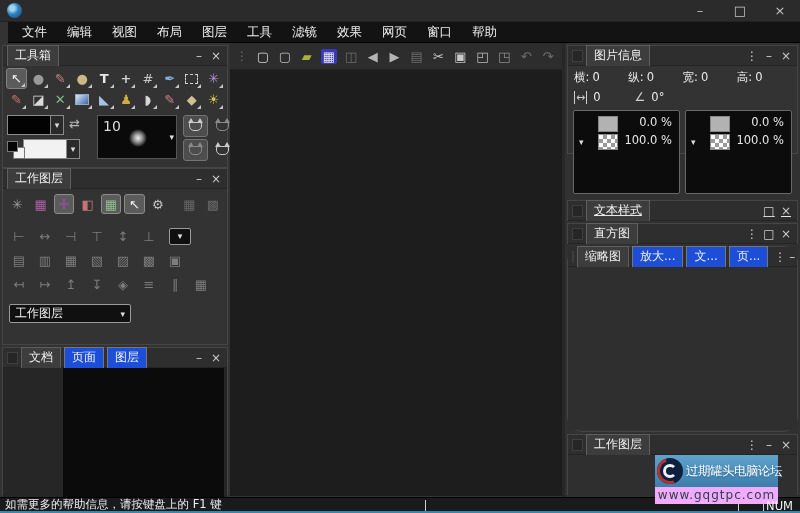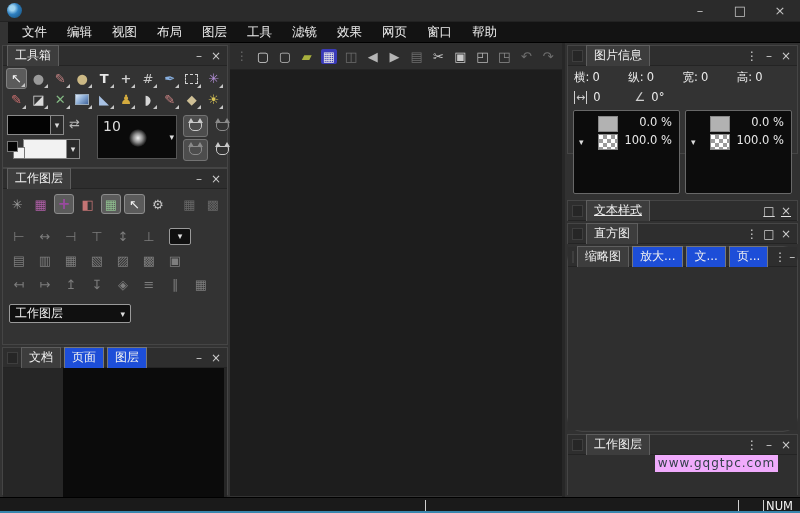--- a/index.html
+++ b/index.html
@@ -458,21 +458,26 @@
         <span class="pbtn">⋮</span>
         <span class="pbtn">–</span>
         <span class="pbtn">×</span>
       </div>
       <div class="wl-content"></div>
     </div>
   </div>
 </div>
 
 <div class="statusbar">
+  <span class="status-help">如需更多的帮助信息，请按键盘上的 F1 键</span>
   <span class="status-sep sep1"></span>
   <span class="status-sep sep2"></span>
   <span class="status-sep sep3"></span>
   <span class="status-num">NUM</span>
 </div>
 
 <div class="watermark">
+  <div class="wm-top">
+    <span class="wm-logo"></span>
+    <span class="wm-title">过期罐头电脑论坛</span>
+  </div>
   <div class="wm-bottom">www.gqgtpc.com</div>
 </div>
 
 </body></html>

